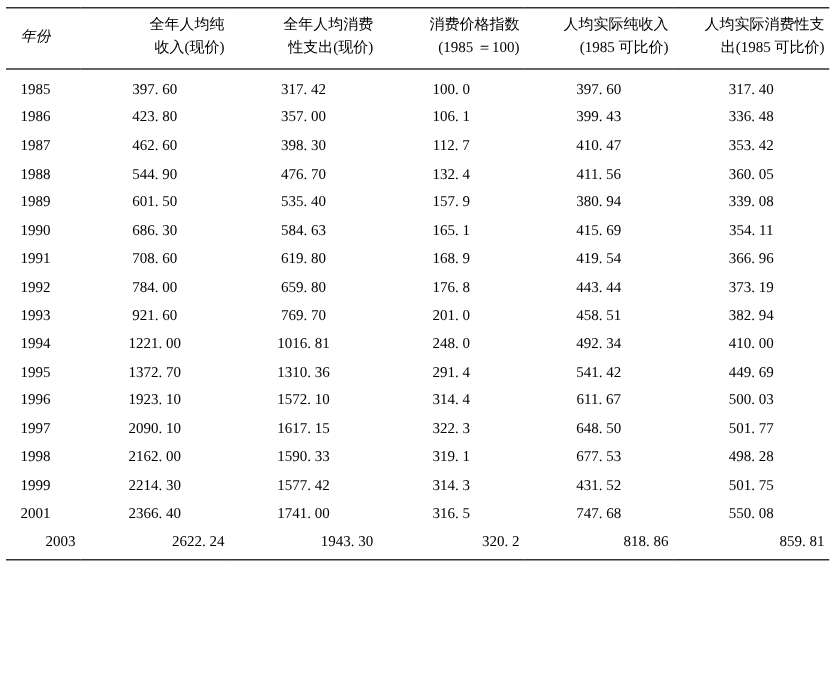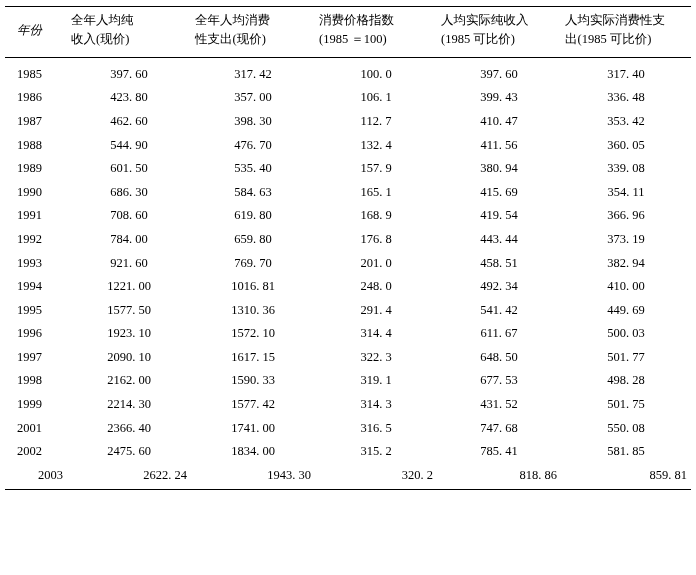--- a/index.html
+++ b/index.html
@@ -25,21 +25,21 @@
     width: 686px;
     margin: 6px 5px 0 5px;
     table-layout: fixed;
   }
   table.data-table thead th {
     font-weight: normal;
     font-size: 12.5px;
     line-height: 1.55;
     vertical-align: bottom;
     padding: 4px 4px 7px 4px;
-    text-align: left;
+    text-align: right;
     border-top: 1.4px solid #000;
     border-bottom: 0.9px solid #000;
   }
   table.data-table thead th.year-head {
     text-align: left;
     padding-left: 12px;
     vertical-align: middle;
     font-style: italic;
   }
   table.data-table tbody td {
@@ -184,21 +184,21 @@
         <tr>
           <td class="year-cell">1994</td>
           <td>1221. 00</td>
           <td>1016. 81</td>
           <td>248. 0</td>
           <td>492. 34</td>
           <td>410. 00</td>
         </tr>
         <tr>
           <td class="year-cell">1995</td>
-          <td>1577. 50</td>
+          <td>1372. 70</td>
           <td>1310. 36</td>
           <td>291. 4</td>
           <td>541. 42</td>
           <td>449. 69</td>
         </tr>
         <tr>
           <td class="year-cell">1996</td>
           <td>1923. 10</td>
           <td>1572. 10</td>
           <td>314. 4</td>
@@ -231,28 +231,20 @@
         </tr>
         <tr>
           <td class="year-cell">2001</td>
           <td>2366. 40</td>
           <td>1741. 00</td>
           <td>316. 5</td>
           <td>747. 68</td>
           <td>550. 08</td>
         </tr>
         <tr>
-          <td class="year-cell">2002</td>
-          <td>2475. 60</td>
-          <td>1834. 00</td>
-          <td>315. 2</td>
-          <td>785. 41</td>
-          <td>581. 85</td>
-        </tr>
-        <tr>
           <td class="year-cell">2003</td>
           <td>2622. 24</td>
           <td>1943. 30</td>
           <td>320. 2</td>
           <td>818. 86</td>
           <td>859. 81</td>
         </tr>
       </tbody>
   </table>
 </div>

